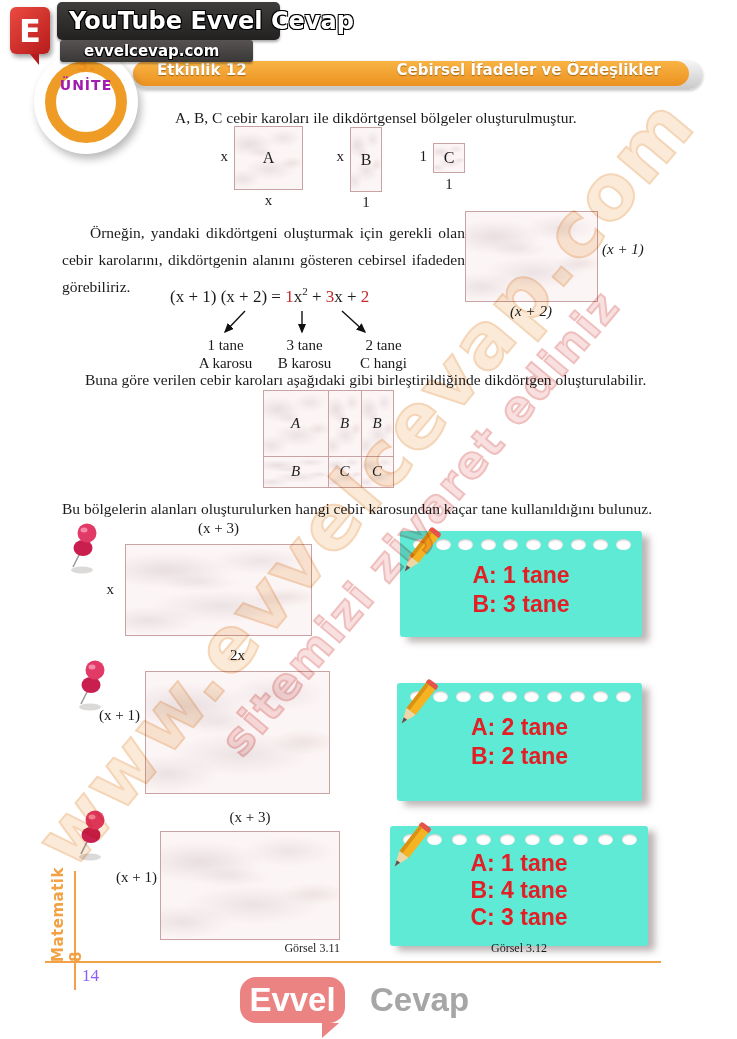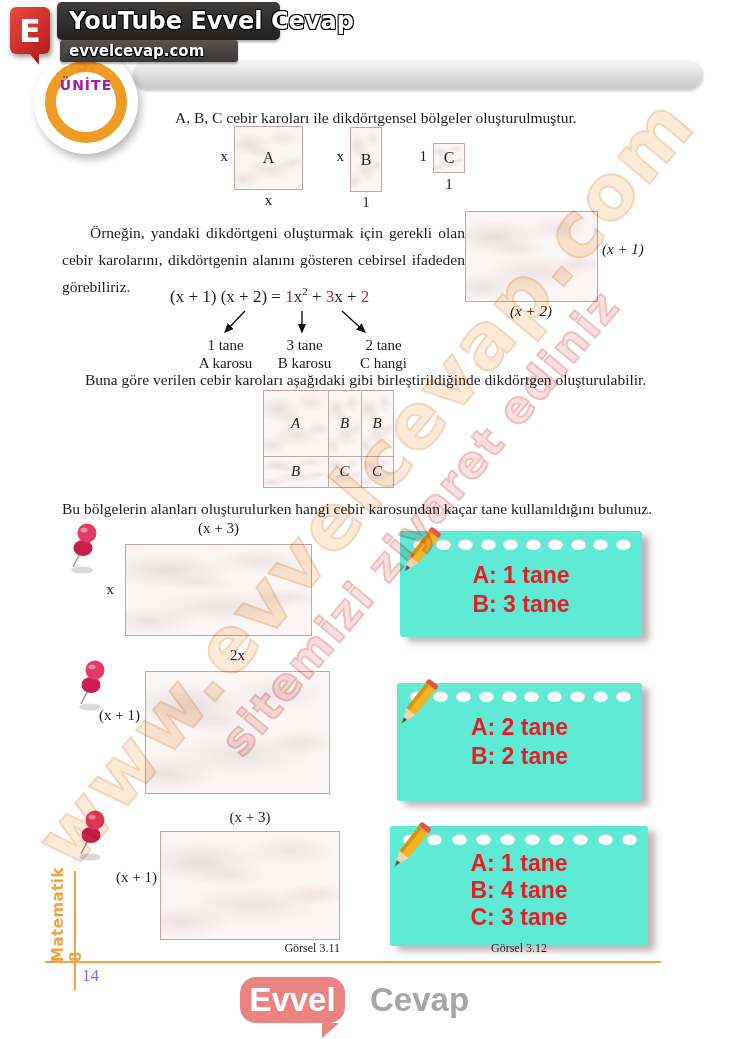--- a/index.html
+++ b/index.html
@@ -7,21 +7,21 @@
         font-family:"Liberation Serif",serif;color:#1b1b1b;}
 
   .abs{position:absolute;}
 
   
   #bar-youtube{left:57px;top:2px;width:223px;height:38px;background:linear-gradient(#403d3d,#232020);
     border-radius:5px;z-index:14;display:flex;align-items:center;box-shadow:0 2px 3px rgba(0,0,0,.35);}
   #bar-youtube span{color:#fff;font:bold 24px "DejaVu Sans",sans-serif;padding-left:12px;white-space:nowrap;
     text-shadow:1px 1px 0 #000,-1px 1px 0 #000,1px -1px 0 #000,-1px -1px 0 #000;}
   #bar-site{left:60px;top:40px;width:178px;height:22px;background:linear-gradient(#575353,#3a3737);
-    border-radius:3px;z-index:14;display:flex;align-items:center;box-shadow:0 2px 2px rgba(0,0,0,.3);}
+    border-radius:3px;z-index:14;display:flex;align-items:center;box-shadow:0 2px 2px rgba(0,0,0,.3);padding-left:15px;}
   #bar-site span{color:#fff;font:bold 15px "DejaVu Sans",sans-serif;padding-left:9px;white-space:nowrap;
     text-shadow:1px 1px 0 #000,-1px 1px 0 #000;}
   #e-logo{left:10px;top:7px;width:40px;height:47px;background:linear-gradient(135deg,#ea4a40,#b71c1c);
     border-radius:6px;z-index:15;display:flex;align-items:center;justify-content:center;
     box-shadow:2px 3px 5px rgba(0,0,0,.4);}
   #e-logo .glyph{color:#fff;font:bold 32px "DejaVu Sans",sans-serif;}
   #e-logo:after{content:"";position:absolute;left:20px;top:100%;width:0;height:0;
     border-top:11px solid #b71c1c;border-left:9px solid transparent;}
 
   
@@ -109,20 +109,24 @@
 <body>
 
 <div id="page">
 
   <div class="abs" id="unit-badge">
     <div class="ring"></div>
     <div class="num">3.</div>
     <div class="lbl">ÜNİTE</div>
   </div>
   <div class="abs" id="capsule"></div>
+  <div class="abs" id="act-bar">
+    <span class="left">Etkinlik 12</span>
+    <span class="right">Cebirsel İfadeler ve Özdeşlikler</span>
+  </div>
   <div class="abs" id="bar-youtube">
     <span>YouTube Evvel Cevap</span>
   </div>
   <div class="abs" id="bar-site">
     <span>evvelcevap.com</span>
   </div>
   <div class="abs" id="e-logo">
     <span class="glyph">E</span>
   </div>
 

